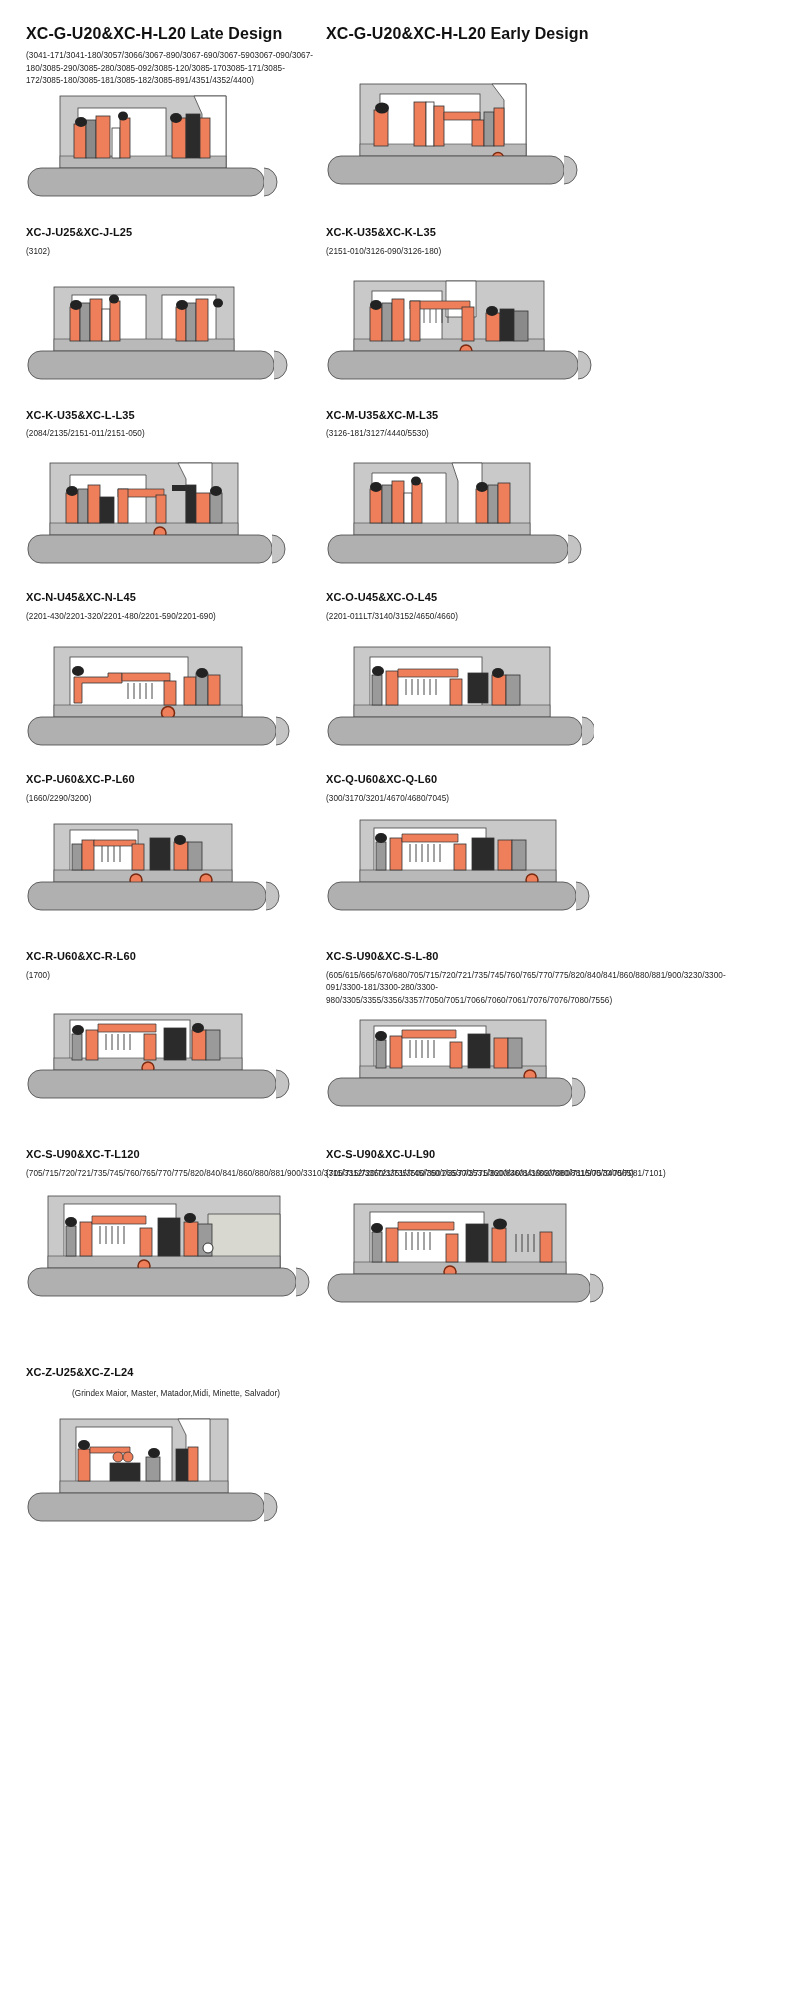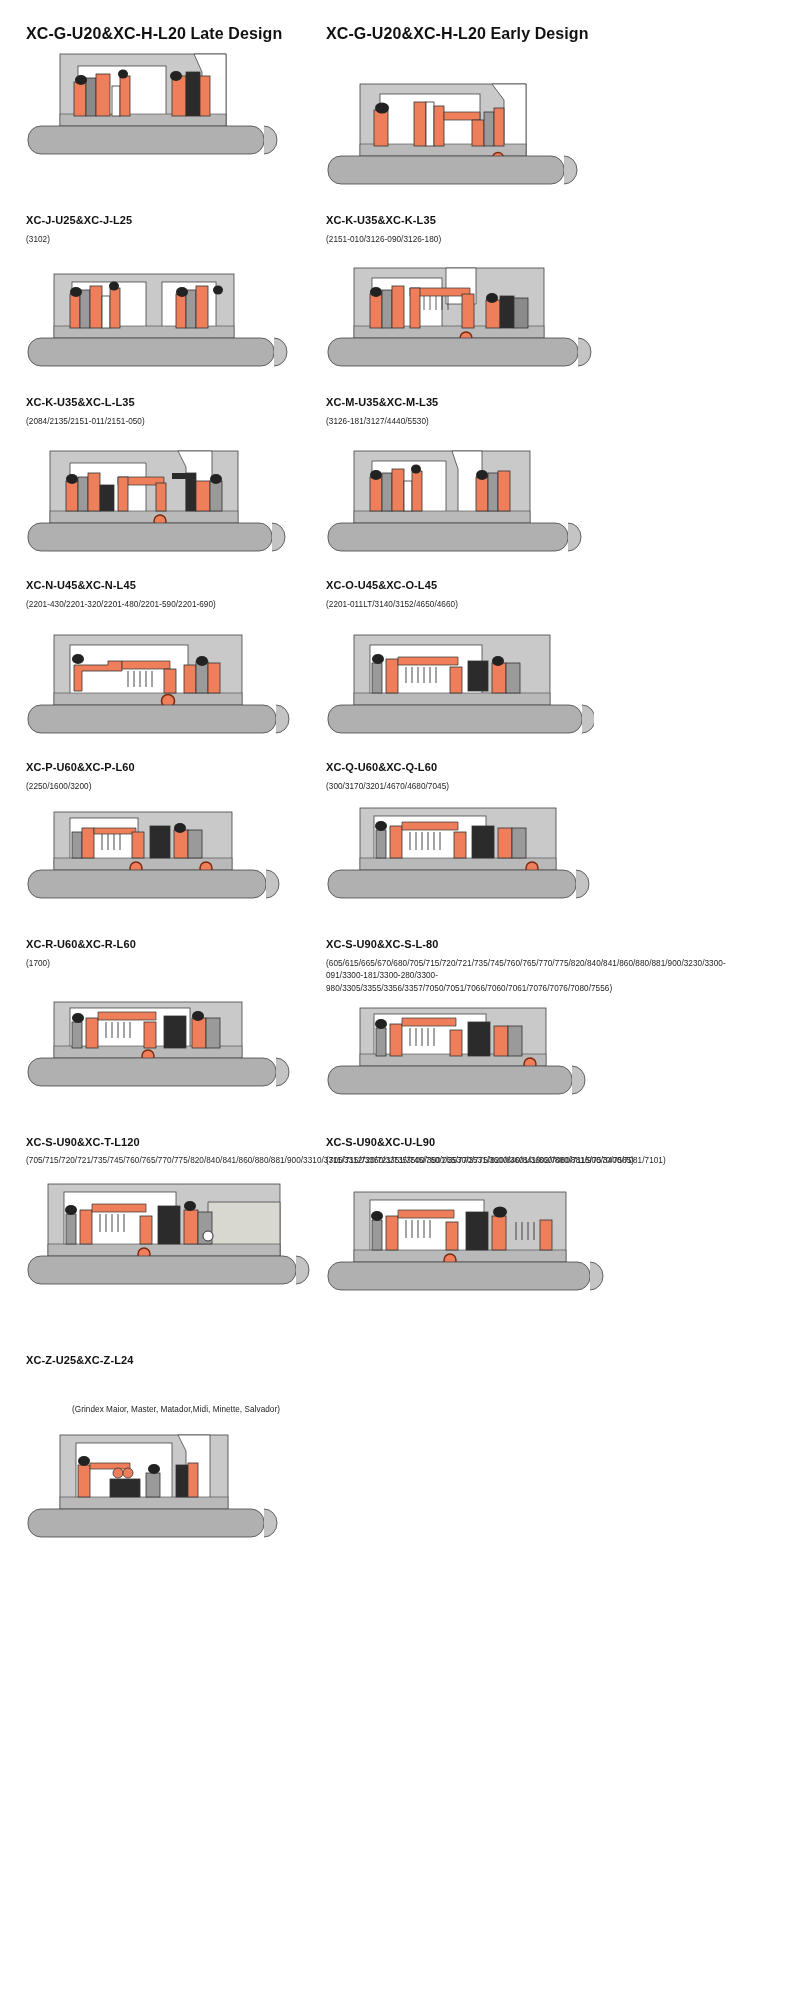--- a/index.html
+++ b/index.html
@@ -43,21 +43,21 @@
   .title.big{font-size:16px;}
   .codes{
     font-size:8.2px;
     line-height:1.55;
     color:#222;
     margin:0 0 4px 0;
     max-width:300px;
     letter-spacing:0.05px;
   }
   .codes.narrow{max-width:292px;}
-  .codes.c{text-align:center;margin-top:28px;}
+  .codes.c{text-align:center;}
   .fig{
     width:268px;
     height:120px;
     position:relative;
     margin-top:2px;
   }
   .fig.tall{height:132px;}
   svg{display:block;}
   .full{
     grid-column:1 / span 2;
@@ -69,20 +69,21 @@
   .full .codes{margin-bottom:6px;}
 </style>
 </head>
 <body>
 
 <div class="page">
   <div class="grid">
 
     <div class="cell">
       <div class="title big">XC-G-U20&amp;XC-H-L20 Late Design</div>
+      <div class="codes">(3041-171/3041-180/3057/3066/3067-890/3067-690/3067-5903067-090/3067-180/3085-290/3085-280/3085-092/3085-120/3085-1703085-171/3085-172/3085-180/3085-181/3085-182/3085-891/4351/4352/4400)</div>
       <div class="fig">
         <svg viewBox="0 0 268 120" width="268" height="120">
           <rect x="34" y="2" width="166" height="72" fill="#c9c9c9" stroke="#444" stroke-width="0.8"></rect>
           <rect x="52" y="14" width="88" height="52" fill="#ffffff" stroke="#444" stroke-width="0.8"></rect>
           <polygon points="168,2 200,2 200,74 176,74 176,20" fill="#ffffff" stroke="#444" stroke-width="0.8"></polygon>
           <rect x="34" y="62" width="166" height="12" fill="#b9b9b9" stroke="#444" stroke-width="0.6"></rect>
           <rect x="48" y="30" width="12" height="34" fill="#ef7f5a" stroke="#333" stroke-width="0.8"></rect>
           <rect x="60" y="26" width="10" height="38" fill="#8a8a8a" stroke="#333" stroke-width="0.8"></rect>
           <rect x="70" y="22" width="14" height="42" fill="#ef7f5a" stroke="#333" stroke-width="0.8"></rect>
           <rect x="86" y="34" width="8" height="30" fill="#ffffff" stroke="#333" stroke-width="0.8"></rect>
@@ -283,21 +284,21 @@
           <rect x="180" y="34" width="14" height="30" fill="#9a9a9a" stroke="#333" stroke-width="0.8"></rect>
           <ellipse cx="172" cy="32" rx="6" ry="5" fill="#222"></ellipse>
           <rect x="2" y="76" width="254" height="28" rx="13" fill="#b0b0b0" stroke="#444" stroke-width="0.8"></rect>
           <path d="M256 76 a13,14 0 0 1 0,28" fill="#c4c4c4" stroke="#444" stroke-width="0.8"></path>
         </svg>
       </div>
     </div>
 
     <div class="cell">
       <div class="title">XC-P-U60&amp;XC-P-L60</div>
-      <div class="codes">(2250/1600/3200)</div>
+      <div class="codes">(1660/2290/3200)</div>
       <div class="fig" style="margin-top:8px;">
         <svg viewBox="0 0 268 110" width="268" height="110">
           <rect x="28" y="6" width="178" height="58" fill="#c9c9c9" stroke="#444" stroke-width="0.8"></rect>
           <rect x="44" y="12" width="68" height="44" fill="#ffffff" stroke="#444" stroke-width="0.8"></rect>
           <rect x="28" y="52" width="178" height="12" fill="#b9b9b9" stroke="#444" stroke-width="0.6"></rect>
           <rect x="46" y="26" width="10" height="26" fill="#9a9a9a" stroke="#333" stroke-width="0.8"></rect>
           <rect x="56" y="22" width="12" height="30" fill="#ef7f5a" stroke="#333" stroke-width="0.8"></rect>
           <g stroke="#333" stroke-width="0.9" fill="none">
             <path d="M76 28 v16 M82 28 v16 M88 28 v16 M94 28 v16"></path>
           </g>

